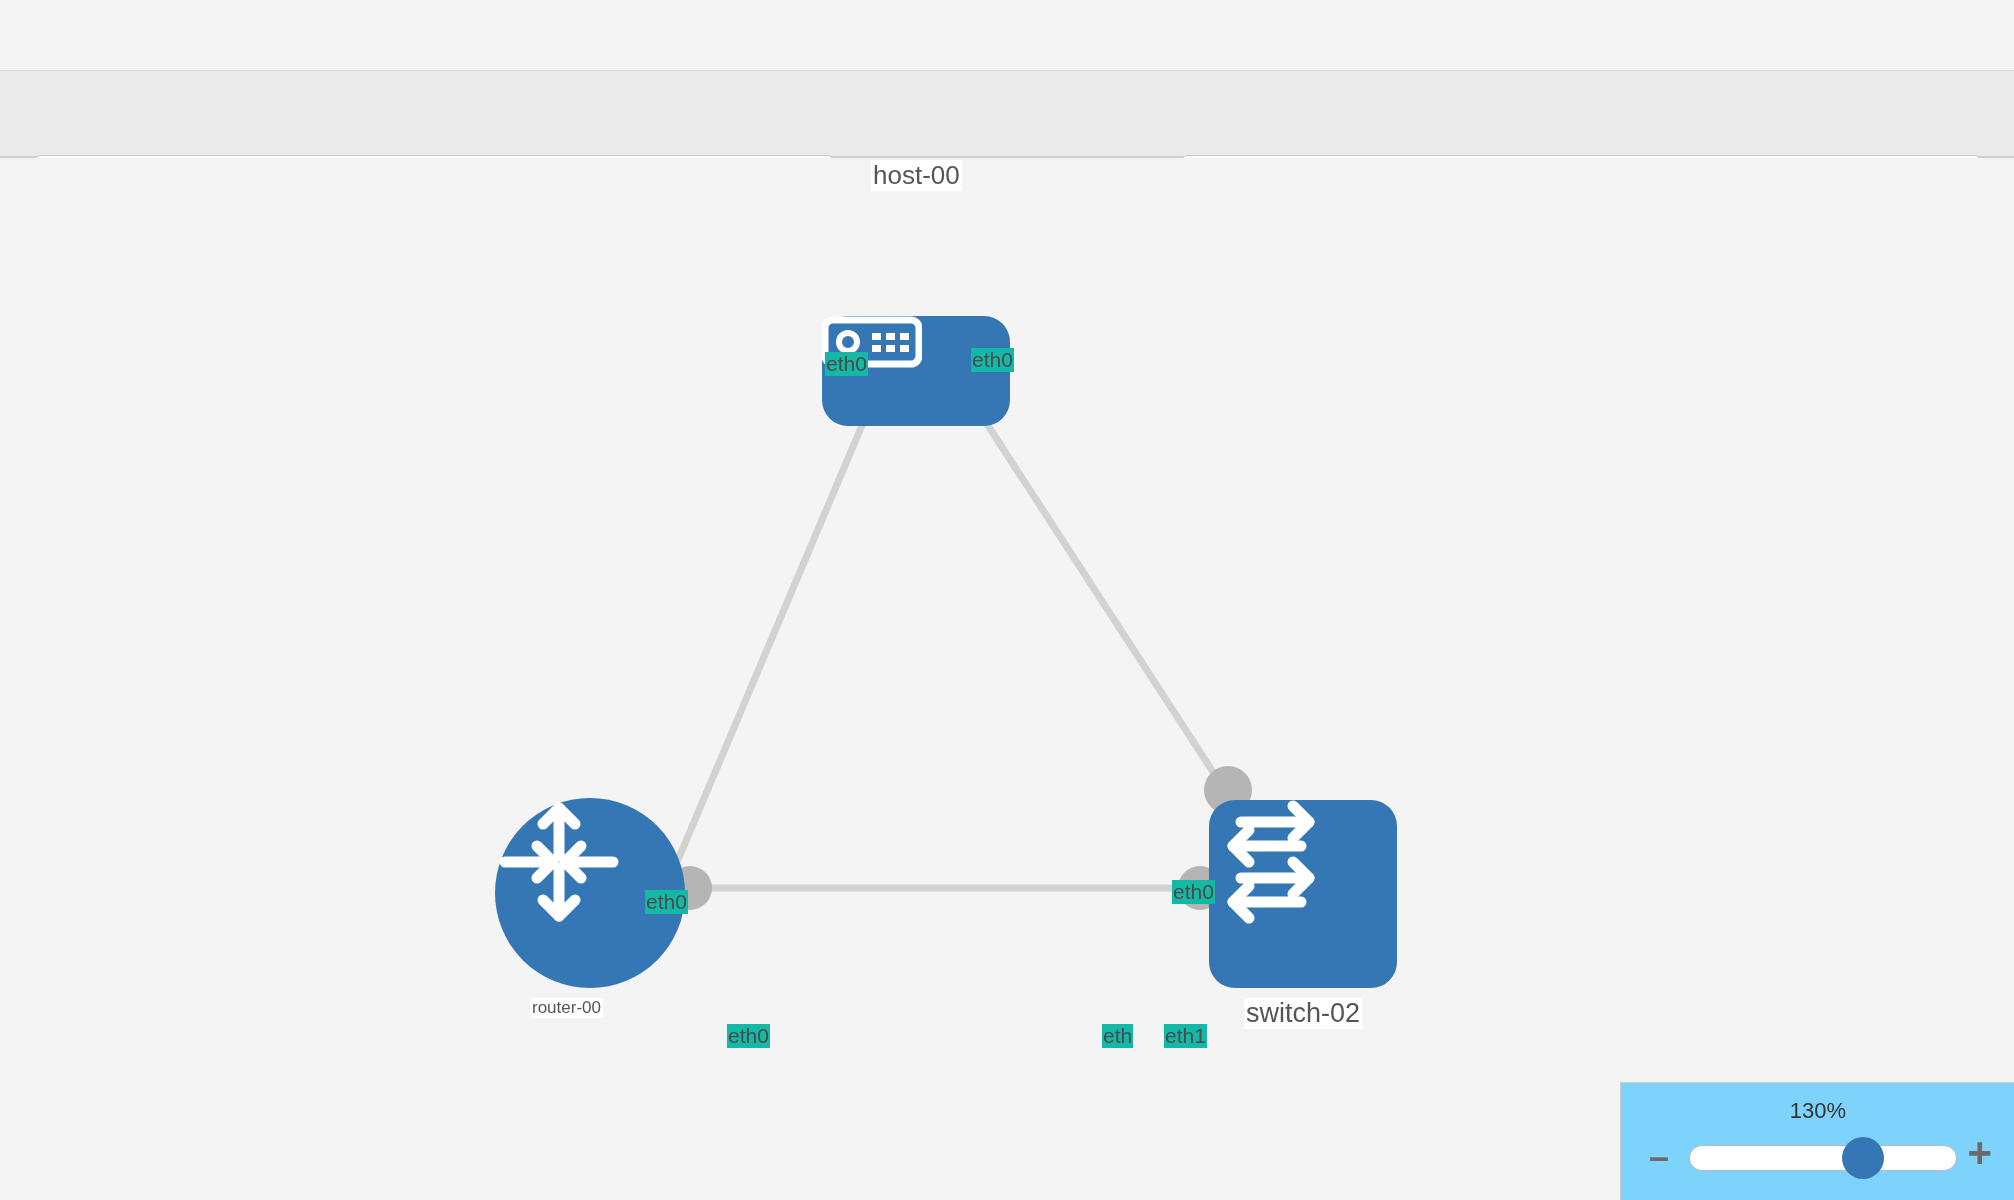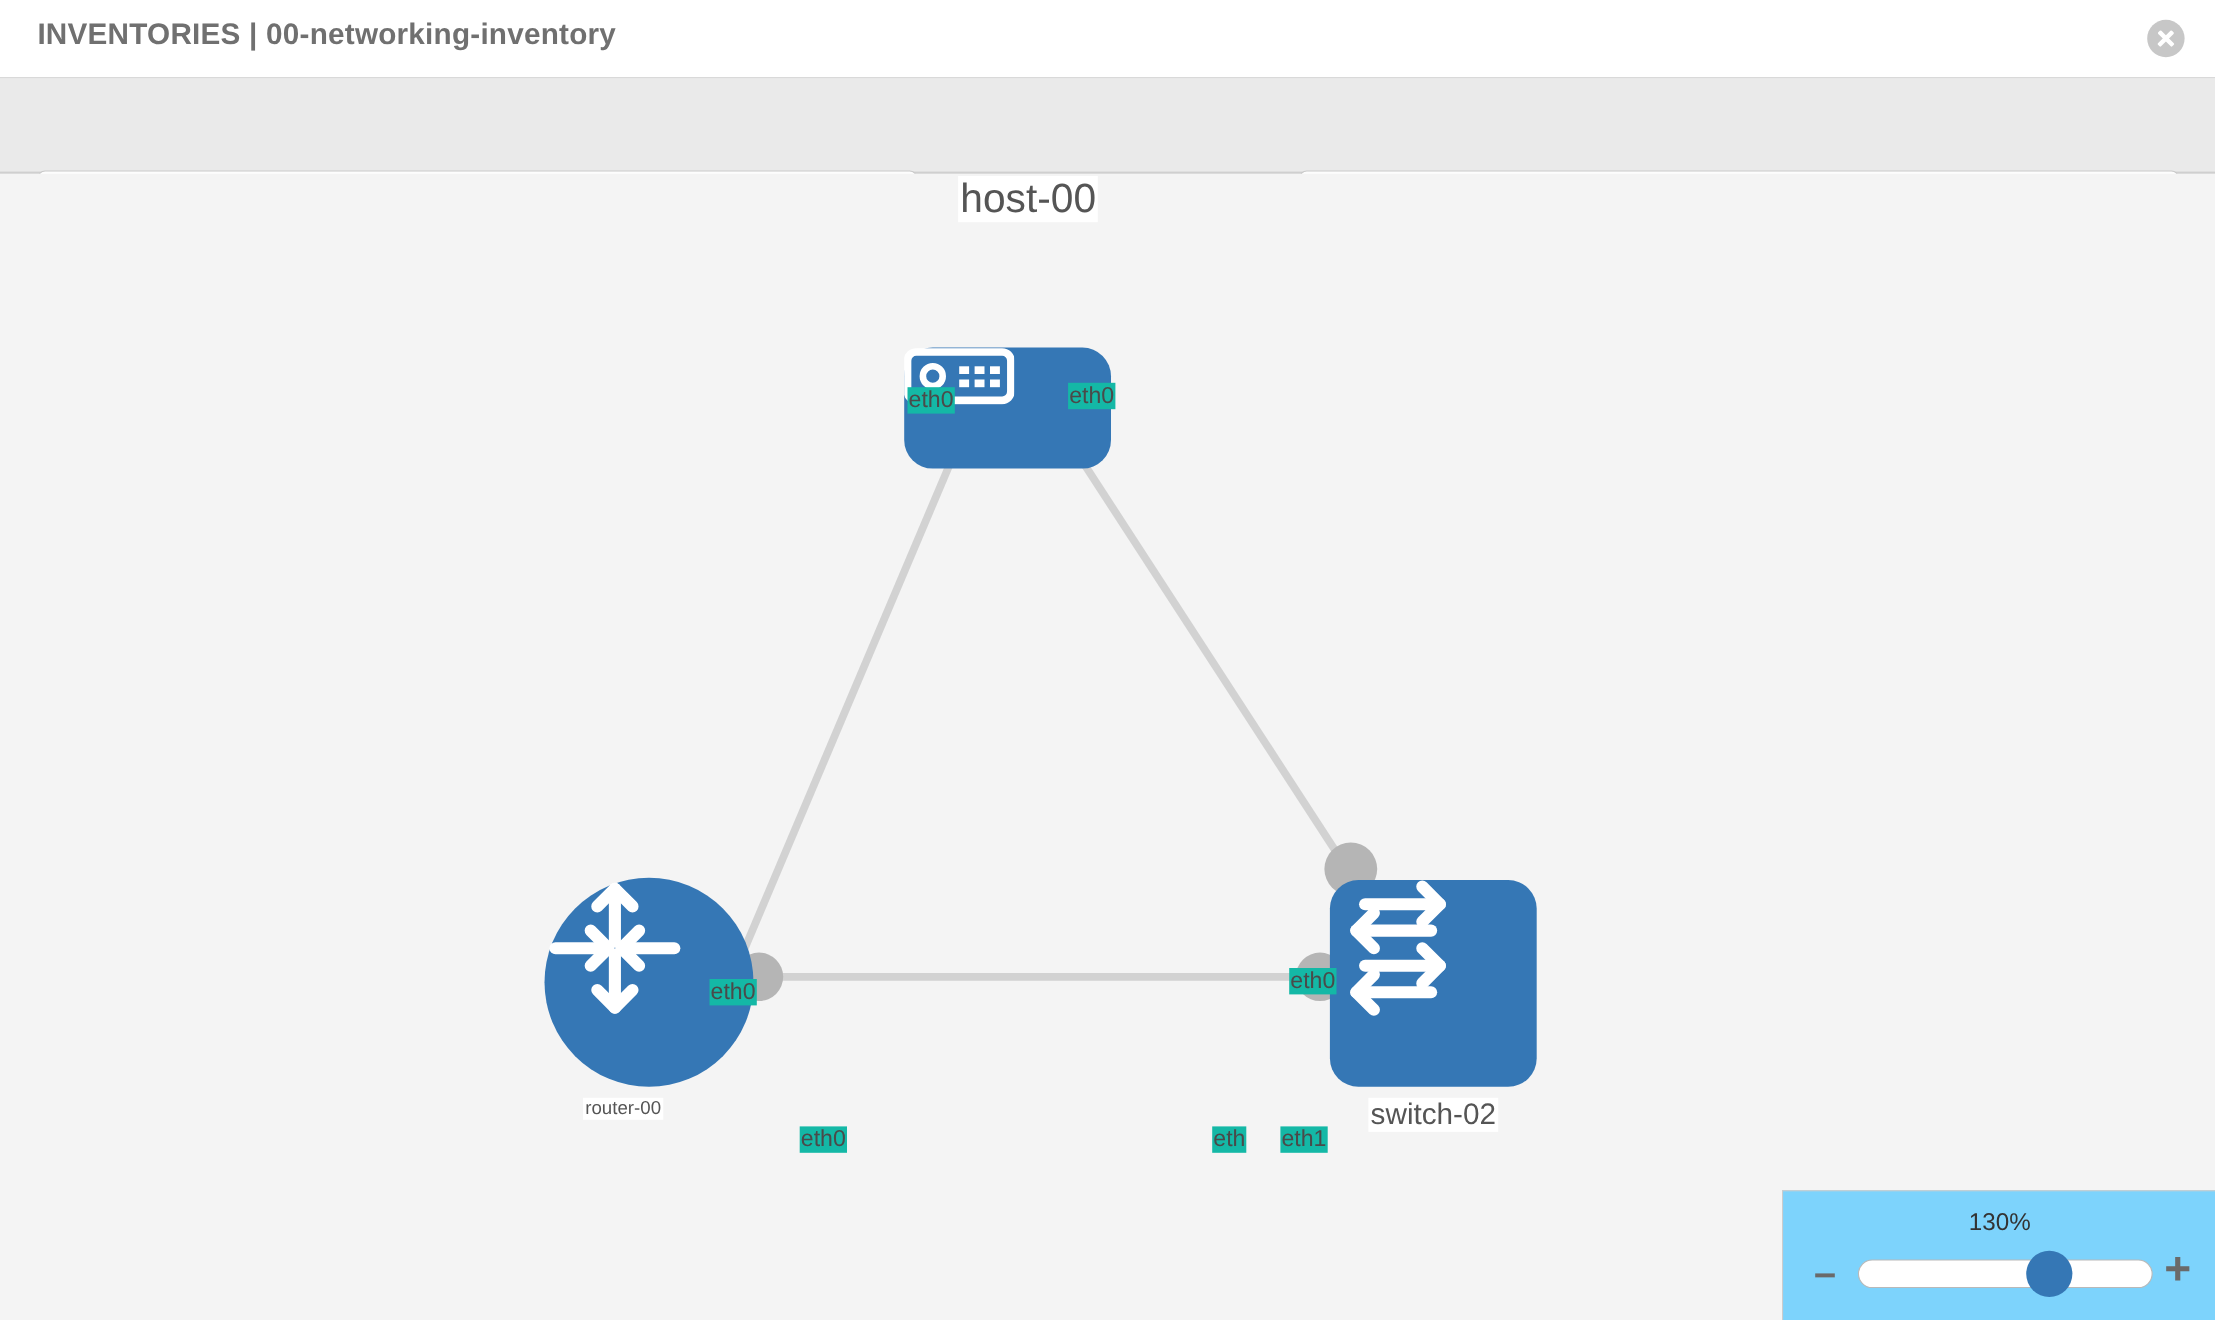--- a/index.html
+++ b/index.html
@@ -143,21 +143,21 @@
   .node-label {
     position: absolute;
     font-size: 0px;
     color: #555555;
     background: #ffffff;
     white-space: nowrap;
     padding: 0 2px;
     pointer-events: none;
   }
   #label-host {
-    left: 871px; top: 1.5px; font-size: 37px;
+    left: 871px; top: 1.5px; font-size: 26px;
   }
   #label-router {
     left: 530px; top: 840px; font-size: 17px;
   }
   #label-switch {
     left: 1244px; top: 840px; font-size: 27px;
   }
 
   .if-label {
     position: absolute;
@@ -223,24 +223,20 @@
     border-radius: 50%;
     background: #3577b5;
     cursor: pointer;
   }
 </style>
 </head>
 <body>
 
 <div id="app">
 
-  <div class="header">
-    <div class="header-title">INVENTORIES | 00-networking-inventory</div>
-    <div class="close-icon"></div>
-  </div>
 
   <div class="toolbar">
 
     <div class="select-box" id="actions-select">
       <span class="sel-label">ACTIONS</span>
       <span class="caret"></span>
     </div>
 
     <span class="tool-icon" id="wrench-icon">
       <svg width="40" height="40" viewBox="0 0 40 40">

